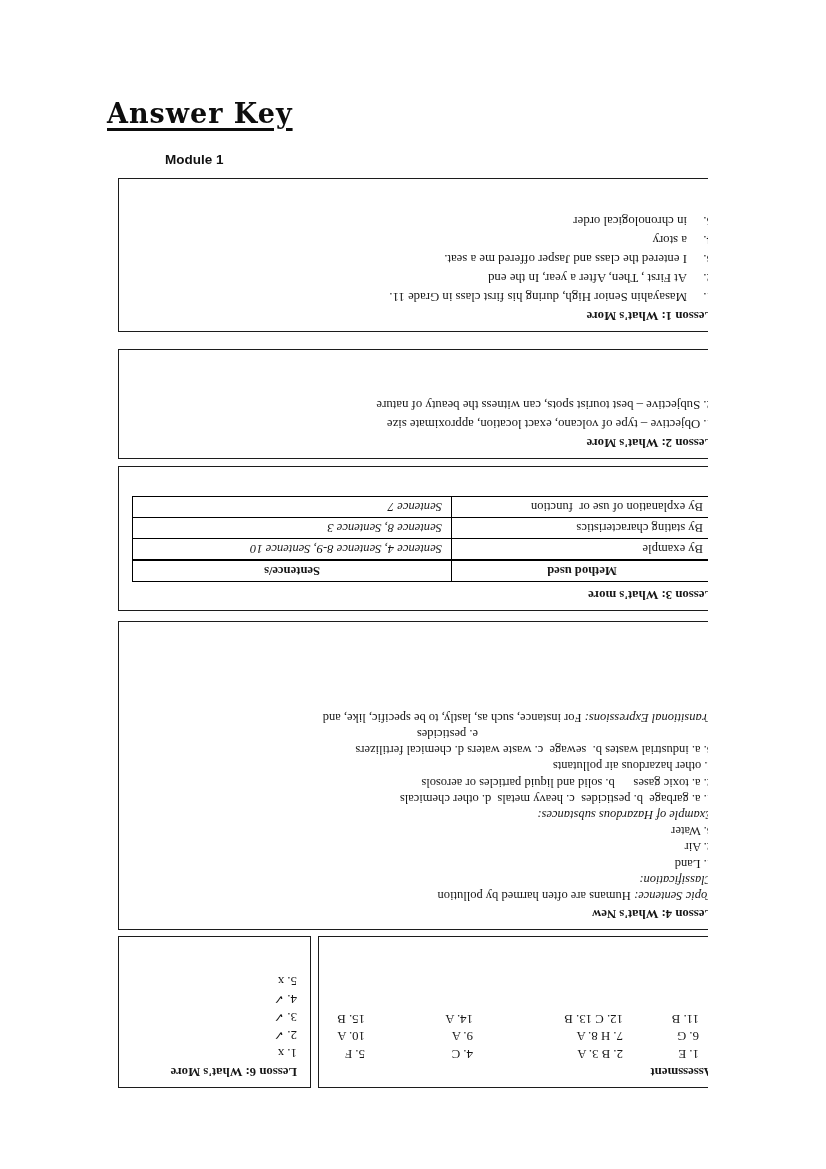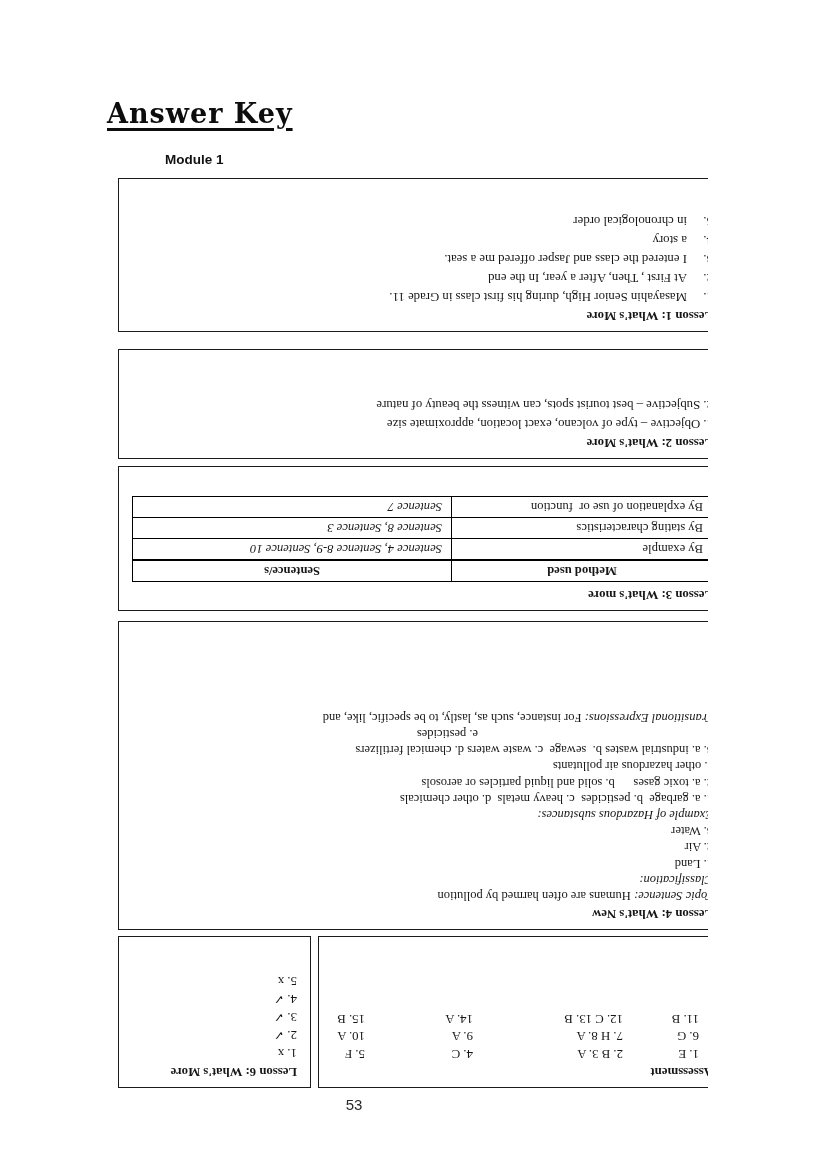--- a/index.html
+++ b/index.html
@@ -181,15 +181,14 @@
       </div>
       <div class="arow">
         <span>11. B</span>
         <span>12. C 13. B</span>
         <span>14. A</span>
         <span>15. B</span>
       </div>
     </div>
   </div>
 
-  <div class="page-number">53</div>
 
 </div>
 
 </body></html>

